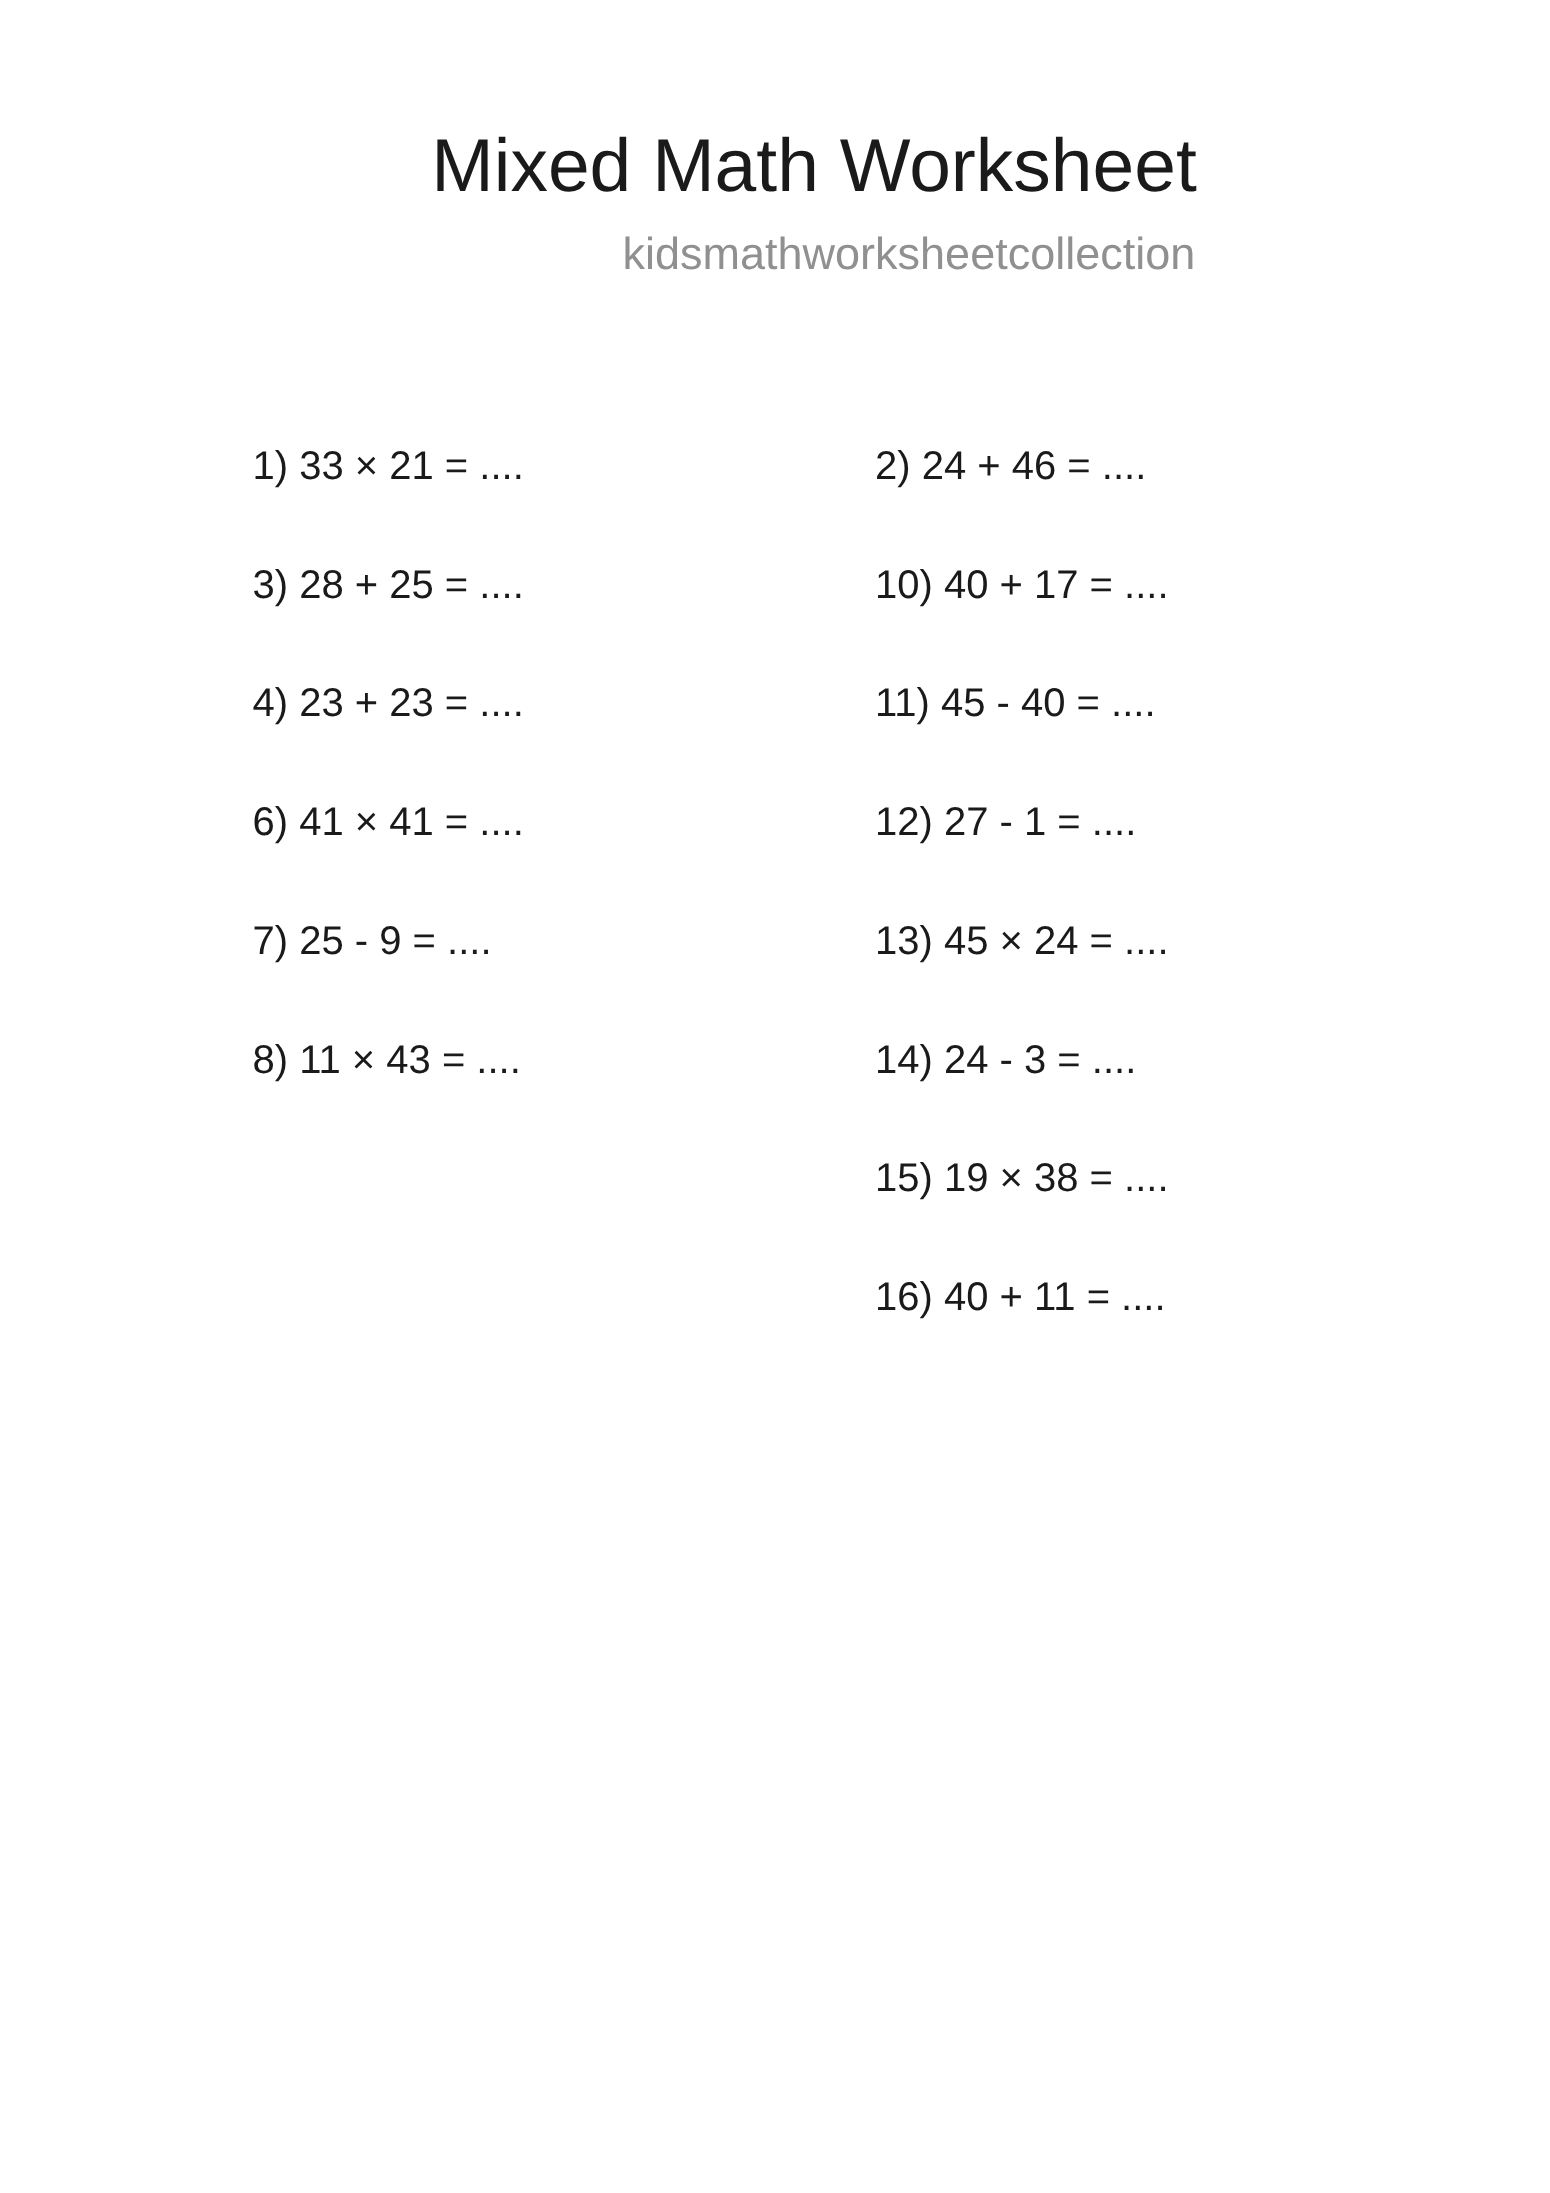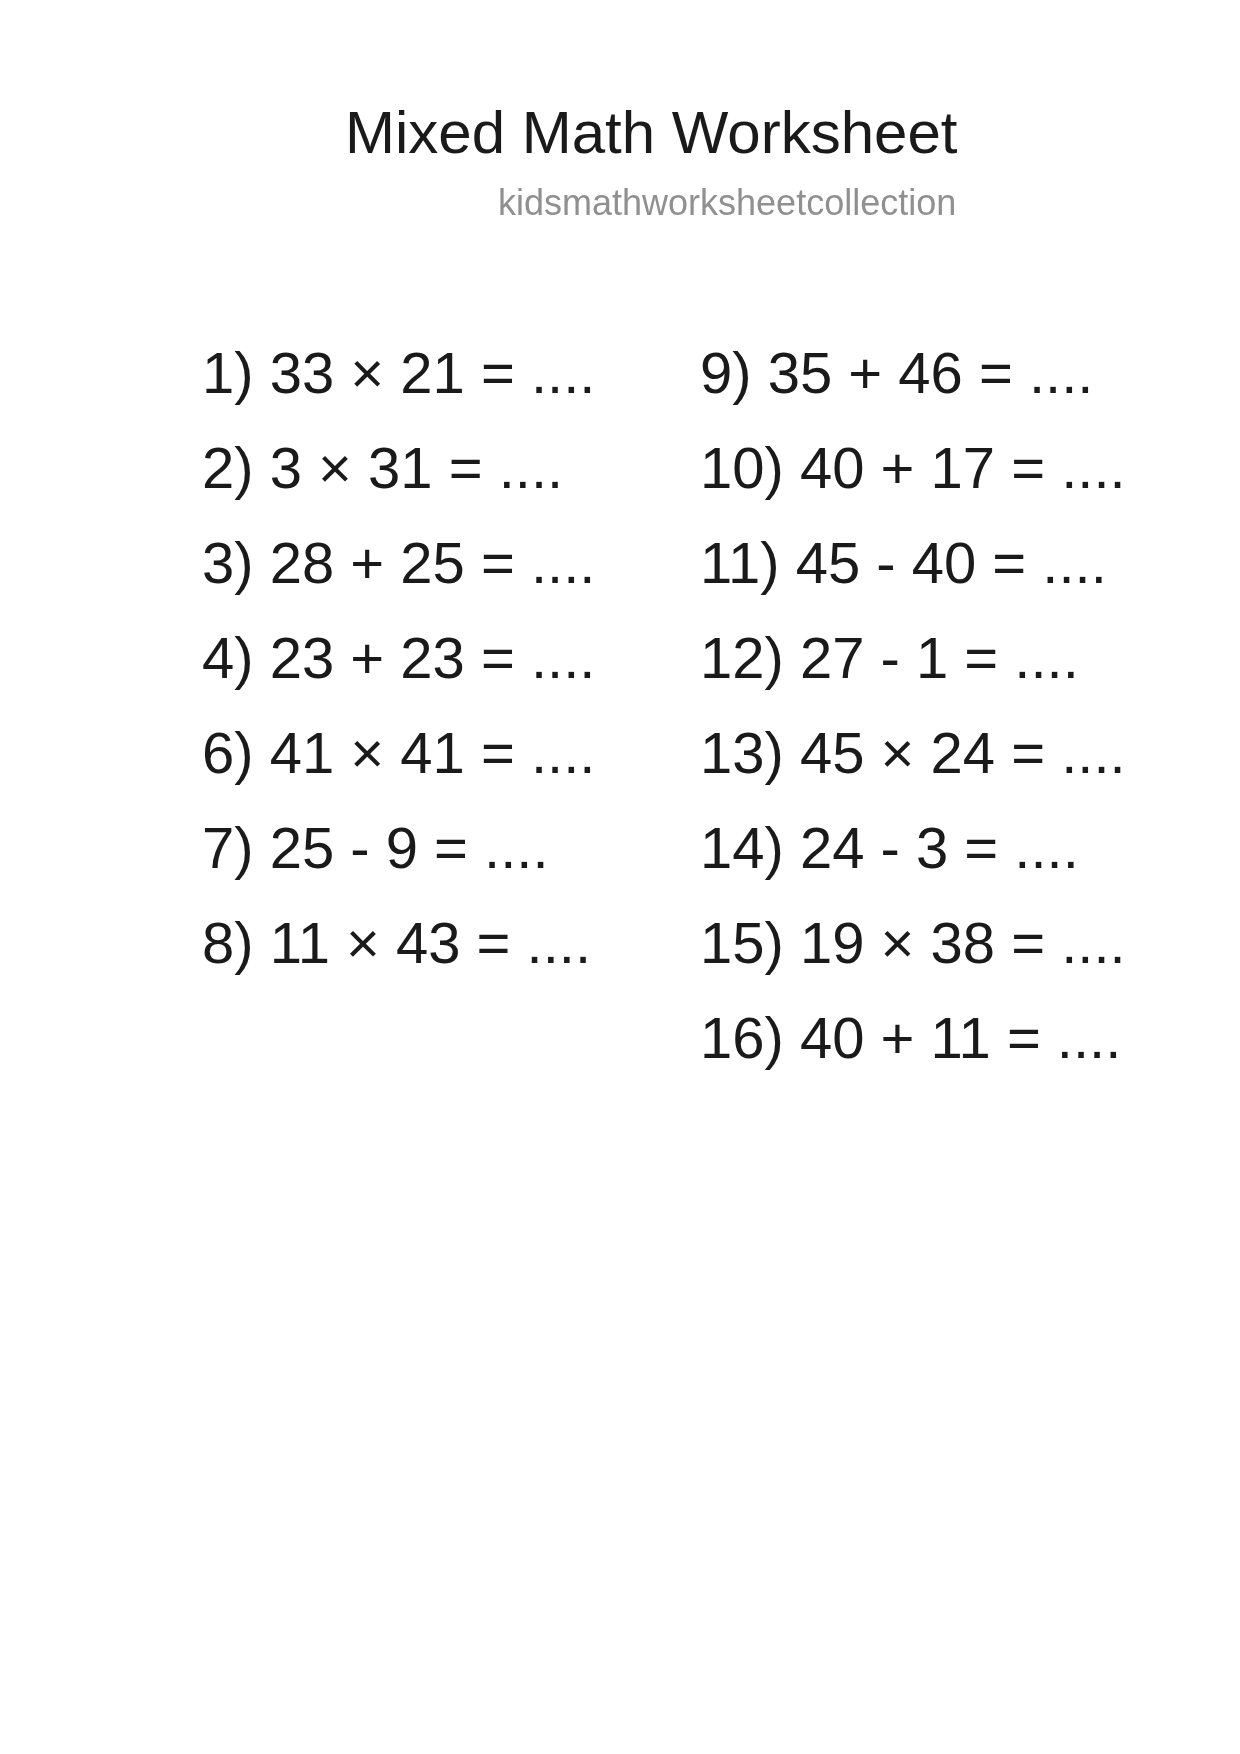--- a/index.html
+++ b/index.html
@@ -38,46 +38,45 @@
     position: absolute;
     top: 325px;
     display: flex;
     flex-direction: column;
   }
   .problems-column.left  { left: 202px; }
   .problems-column.right { left: 700px; }
   .problem-row {
     height: 95px;
     line-height: 95px;
-    font-size: 58px;
+    font-size: 32px;
     color: #1a1a1a;
     white-space: nowrap;
   }
 </style>
 </head>
 <body>
 
 <div class="page">
 
   <h1 class="worksheet-title">Mixed Math Worksheet</h1>
 
   <div class="worksheet-subtitle">kidsmathworksheetcollection</div>
 
   <div class="problems-column left">
     <div class="problem-row">1) 33 × 21 = ....</div>
-    <div class="problem-row">2) 3 × 31 = ....</div>
     <div class="problem-row">3) 28 + 25 = ....</div>
     <div class="problem-row">4) 23 + 23 = ....</div>
     <div class="problem-row">6) 41 × 41 = ....</div>
     <div class="problem-row">7) 25 - 9 = ....</div>
     <div class="problem-row">8) 11 × 43 = ....</div>
   </div>
 
   <div class="problems-column right">
-    <div class="problem-row">9) 35 + 46 = ....</div>
+    <div class="problem-row">2) 24 + 46 = ....</div>
     <div class="problem-row">10) 40 + 17 = ....</div>
     <div class="problem-row">11) 45 - 40 = ....</div>
     <div class="problem-row">12) 27 - 1 = ....</div>
     <div class="problem-row">13) 45 × 24 = ....</div>
     <div class="problem-row">14) 24 - 3 = ....</div>
     <div class="problem-row">15) 19 × 38 = ....</div>
     <div class="problem-row">16) 40 + 11 = ....</div>
   </div>
 
 </div>

